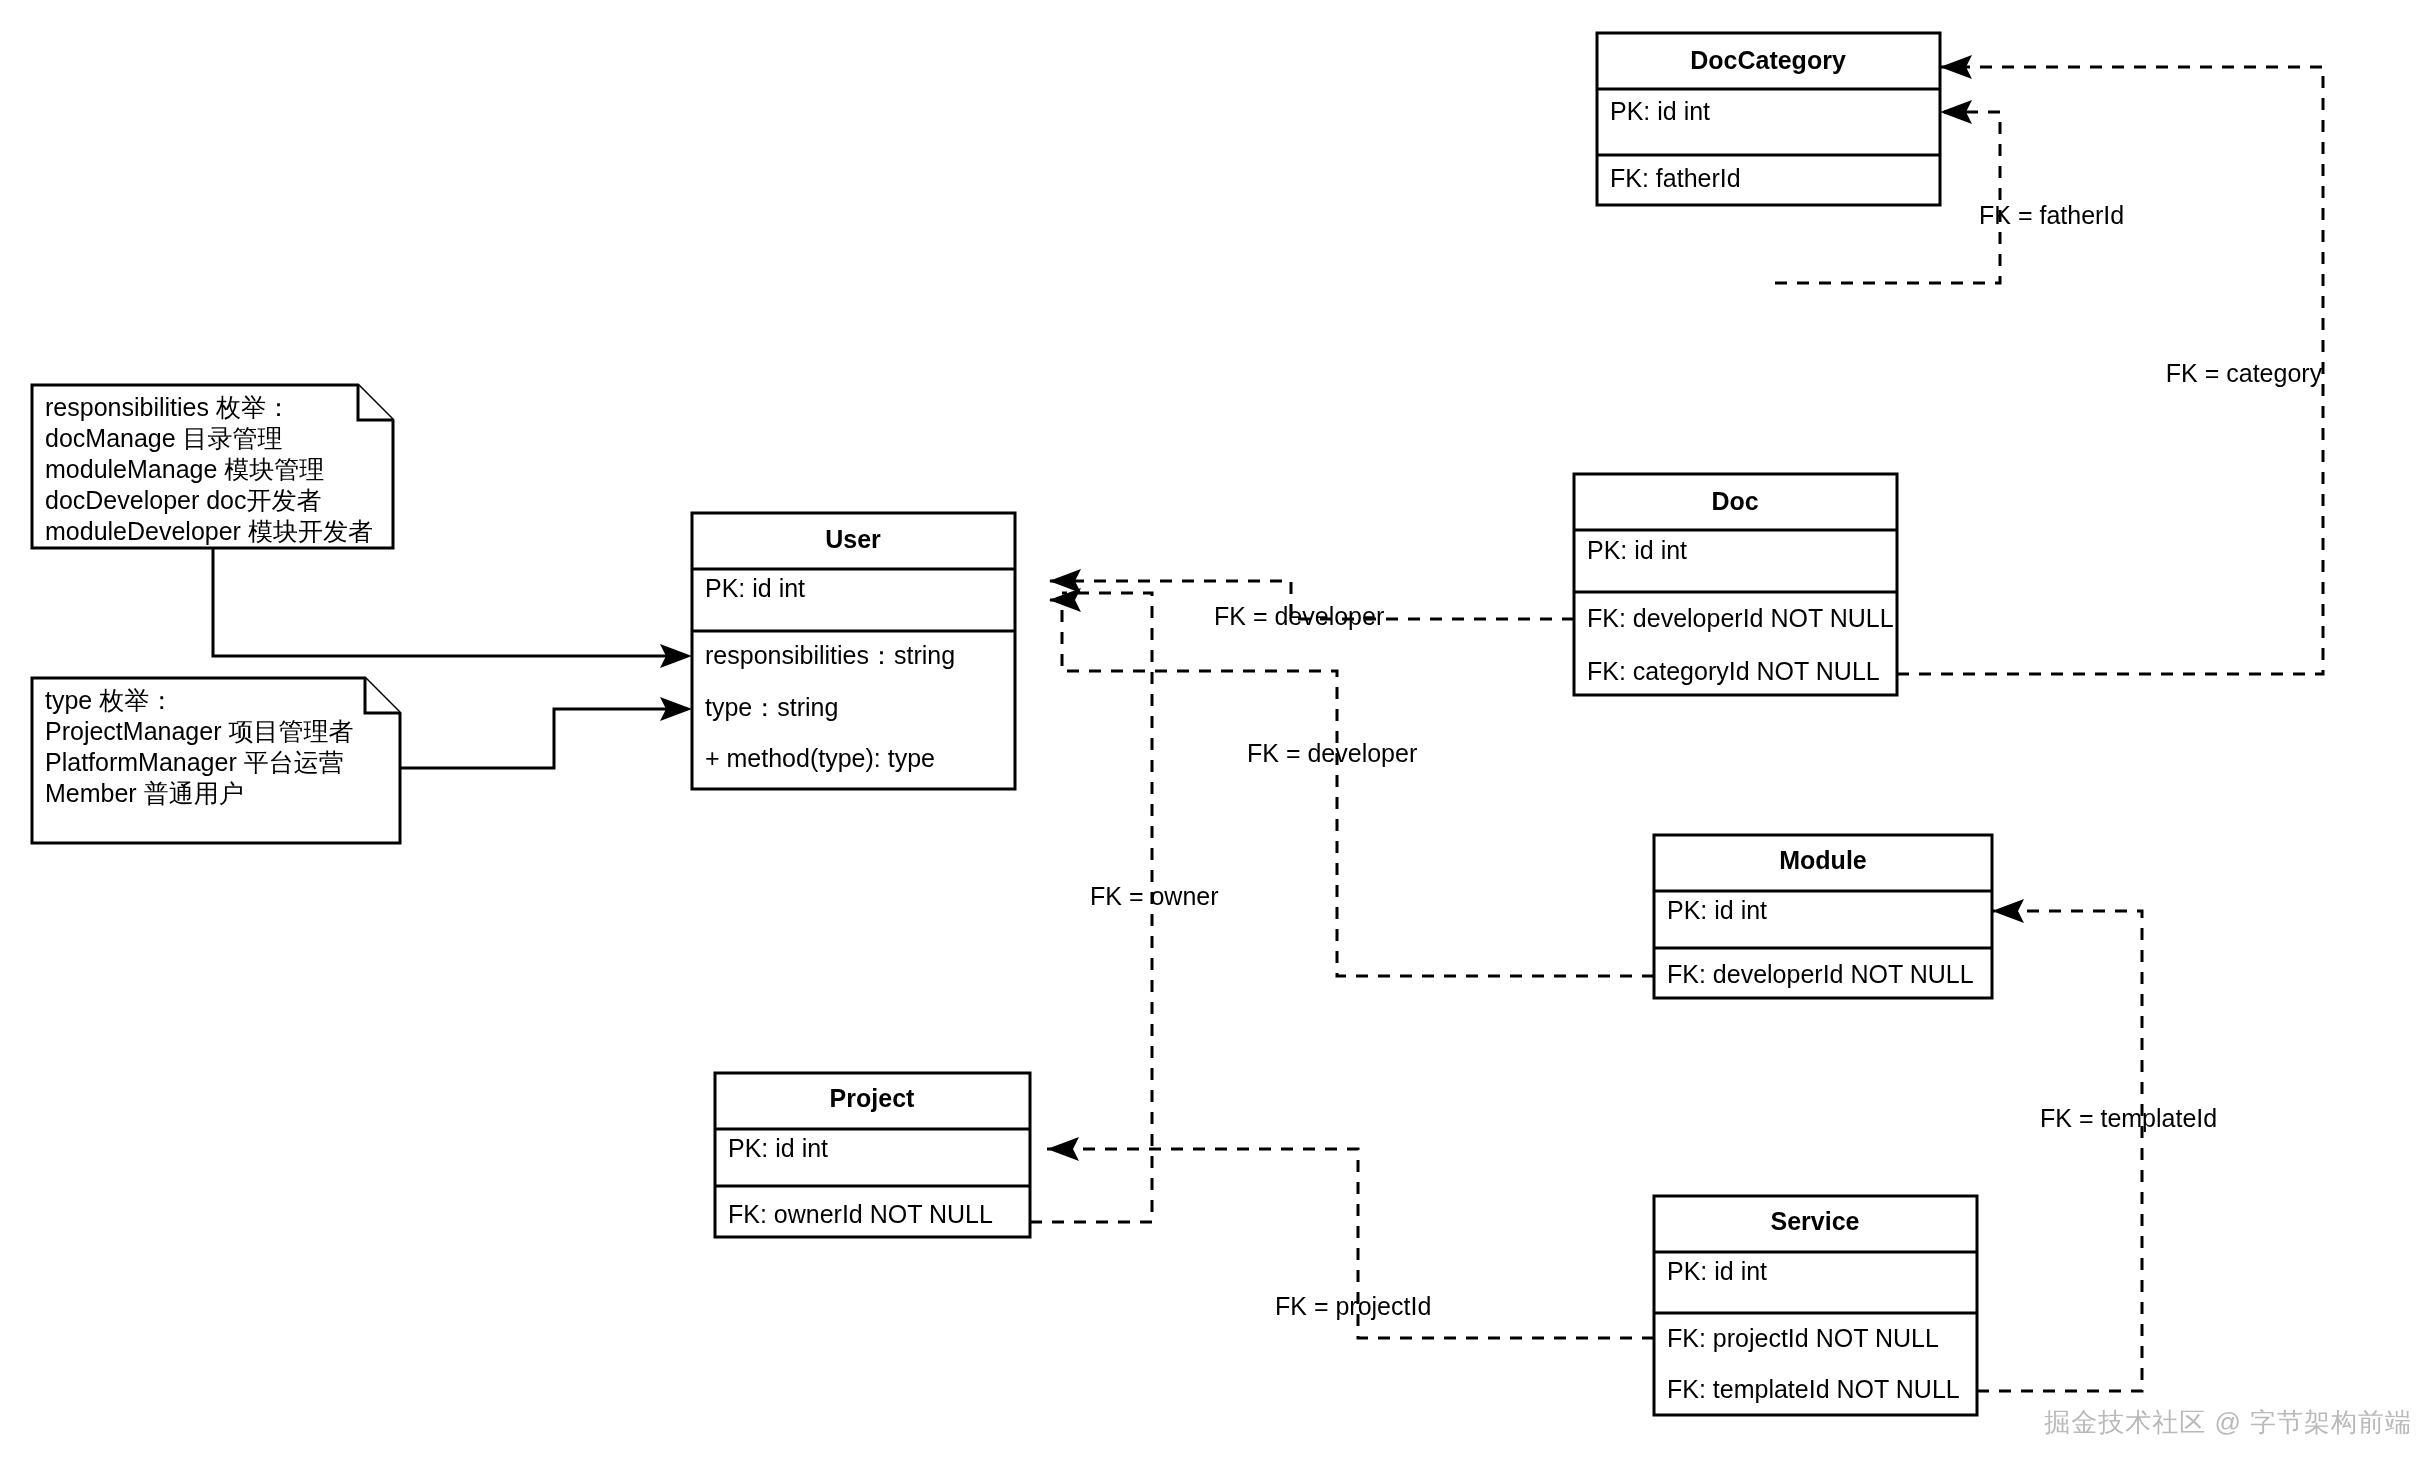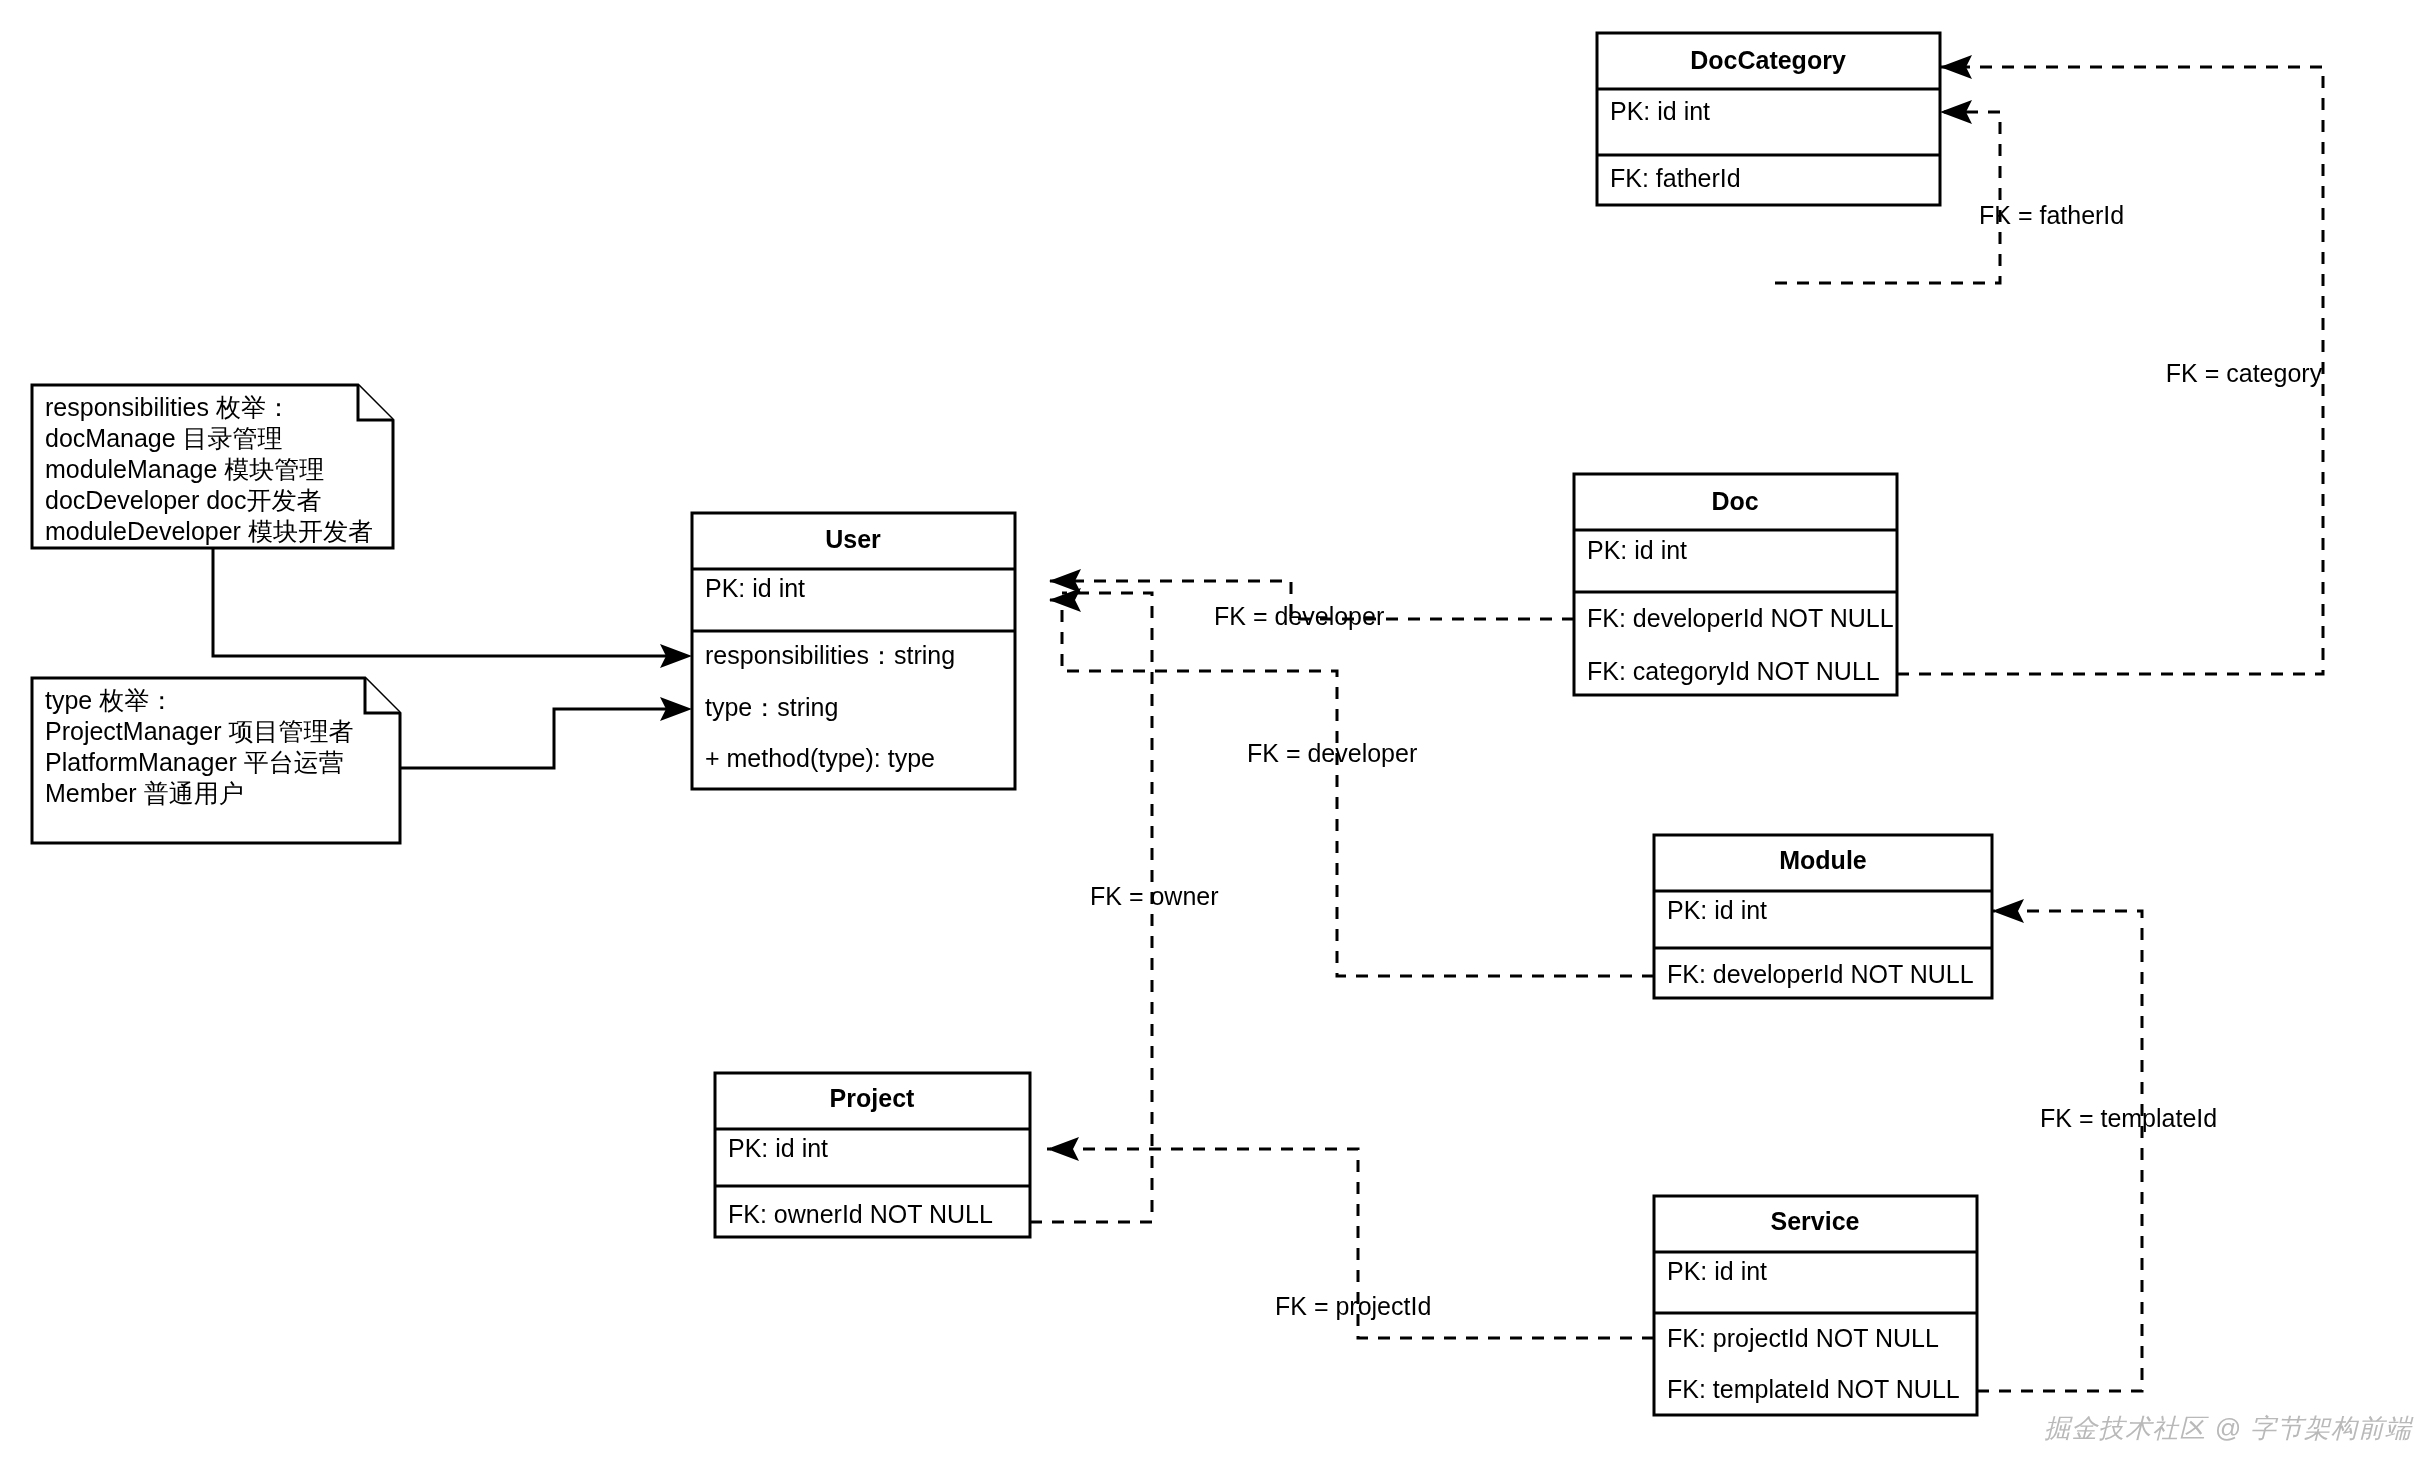--- a/index.html
+++ b/index.html
@@ -81,27 +81,26 @@
     fill: #000000;
     dominant-baseline: middle;
   }
   .arrowhead {
     fill: #000000;
     stroke: none;
   }
   .watermark {
     position: absolute;
     right: 14px;
-    bottom: 16px;
+    bottom: 22px;
     font-family: "Liberation Sans", sans-serif;
     font-size: 26px;
     color: #b9b9b9;
     white-space: nowrap;
     letter-spacing: 1px;
-    font-style: italic;
   }
 </style>
 </head>
 <body>
 
 <div id="diagram-root">
 
   <svg class="layer" viewBox="0 0 2426 1462" xmlns="http://www.w3.org/2000/svg">
 
     <path class="edge-dashed" d="M 1897,674 L 2323,674 L 2323,67 L 1940,67"></path>

